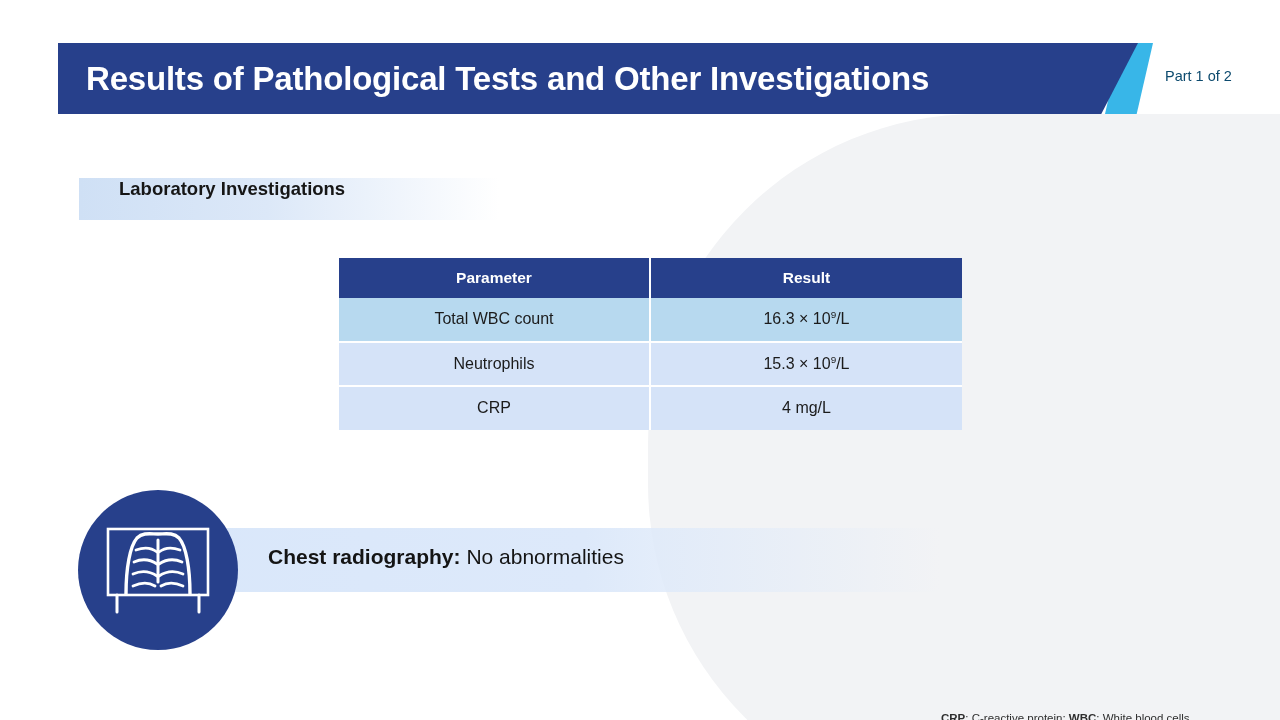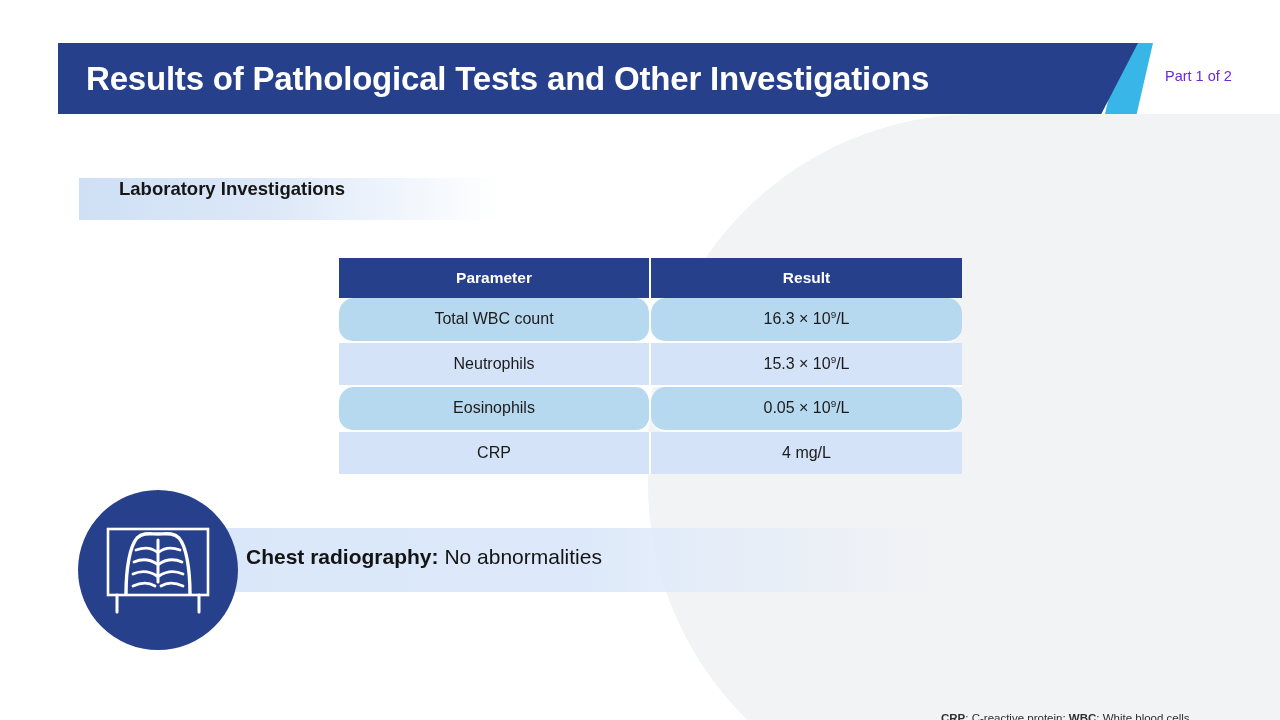--- a/index.html
+++ b/index.html
@@ -67,21 +67,21 @@
     font-weight: bold;
     letter-spacing: -0.2px;
     margin-left: 28px;
     white-space: nowrap;
   }
   #part-indicator {
     position: absolute;
     left: 1165px;
     top: 68px;
     font-size: 14.5px;
-    color: #6d28d9;
+    color: #0c4a6e;
     white-space: nowrap;
   }
 
   
   #section-band {
     position: absolute;
     left: 79px;
     top: 178px;
     width: 420px;
     height: 42px;
@@ -120,21 +120,21 @@
     height: 38px;
     font-size: 15.5px;
   }
   #lab-table th.col-param { width: 321px; border-right: 2px solid #ffffff; }
   #lab-table th.col-result { width: 324px; margin-left: 16px; }
   #lab-table td {
     height: 40.5px;
     color: #1b1b1b;
   }
   #lab-table td.cell-param { border-right: 2px solid #ffffff; }
-  #lab-table tr.row-a td { background: #b7d9ef; border-radius: 15px; }
+  #lab-table tr.row-a td { background: #b7d9ef; }
   #lab-table tr.row-b td { background: #d5e3f8; }
   #lab-table tbody tr td { border-bottom: 2px solid #ffffff; }
   #lab-table tbody tr:last-child td { border-bottom: none; }
   sup { font-size: 0.62em; vertical-align: super; line-height: 0; }
 
   
   #radio-band {
     position: absolute;
     left: 150px;
     top: 528px;
@@ -151,21 +151,21 @@
     height: 160px;
     border-radius: 50%;
     background: #27408b;
     z-index: 3;
     display: flex;
     align-items: center;
     justify-content: center;
   }
   #radio-text {
     position: absolute;
-    left: 246px;
+    left: 268px;
     top: 545px;
     font-size: 21px;
     color: #141414;
     z-index: 3;
     white-space: nowrap;
   }
   #radio-text .lbl { font-weight: bold; }
 
   
   #footnote {
@@ -204,24 +204,20 @@
     </tr>
   </thead>
   <tbody>
     <tr class="row-a">
       <td class="cell-param">Total WBC count</td>
       <td class="cell-result"><span>16.3 × 10</span><sup>9</sup><span>/L</span></td>
     </tr>
     <tr class="row-b">
       <td class="cell-param">Neutrophils</td>
       <td class="cell-result"><span>15.3 × 10</span><sup>9</sup><span>/L</span></td>
-    </tr>
-    <tr class="row-a">
-      <td class="cell-param">Eosinophils</td>
-      <td class="cell-result"><span>0.05 × 10</span><sup>9</sup><span>/L</span></td>
     </tr>
     <tr class="row-b">
       <td class="cell-param">CRP</td>
       <td class="cell-result"><span>4 mg/L</span><sup></sup><span></span></td>
     </tr>
   </tbody>
 </table>
 
 <div id="radio-band"></div>
 <div id="xray-badge">

